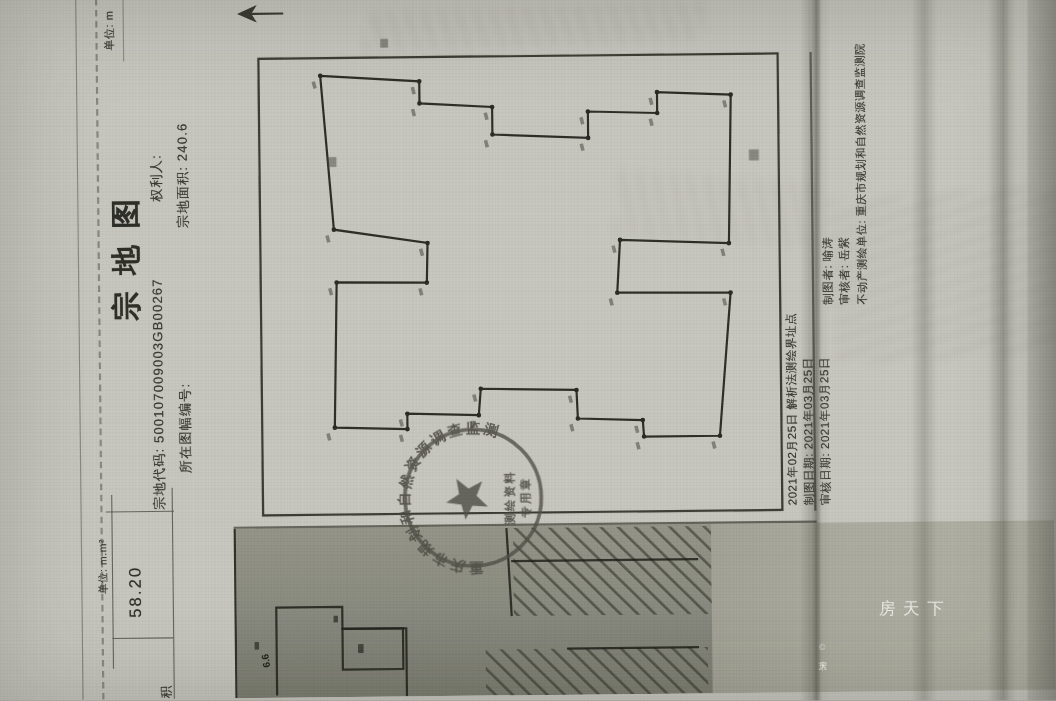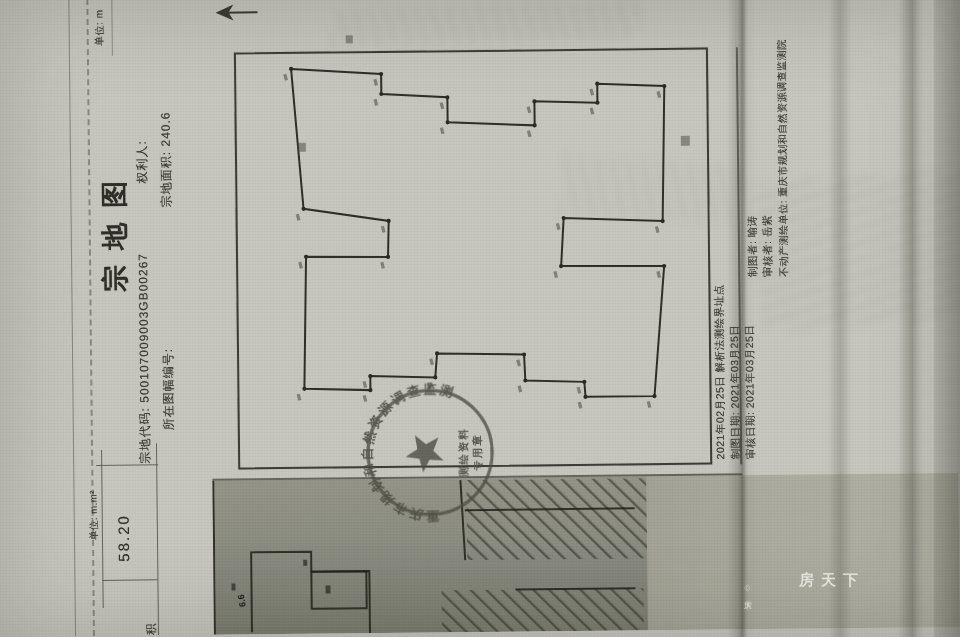--- a/index.html
+++ b/index.html
@@ -41,21 +41,21 @@
   .plan-line{stroke:#26261f;stroke-width:2;fill:none;opacity:.9;}
   .plan-label{fill:#21211c;font-size:9px;font-weight:700;}
   
   .fold{position:absolute;top:0;height:637px;pointer-events:none;}
   .grain{position:absolute;inset:0;pointer-events:none;opacity:.8;background-image:
     repeating-linear-gradient(0deg, rgba(0,0,0,.025) 0 1px, rgba(255,255,255,.018) 1px 2px, transparent 2px 3px),
     repeating-linear-gradient(90deg, rgba(0,0,0,.018) 0 1px, transparent 1px 3px);}
   .vig{position:absolute;inset:0;pointer-events:none;box-shadow:inset 0 0 90px rgba(40,40,30,.22);}
   .ghost{position:absolute;pointer-events:none;filter:blur(4px);opacity:.2;
     background:repeating-linear-gradient(75deg, rgba(105,103,93,.6) 0 6px, transparent 6px 15px);}
-  .wm-cn{position:absolute;left:799px;top:571px;font-size:15px;font-weight:700;letter-spacing:7px;color:rgba(250,250,246,.78);}
+  .wm-cn{position:absolute;left:799px;top:544px;font-size:15px;font-weight:400;letter-spacing:7px;color:rgba(250,250,246,.78);}
   .wm-en{position:absolute;left:748px;top:581px;font-size:36px;font-weight:800;color:rgba(250,250,246,.85);letter-spacing:1px;}
   .wm-c{position:absolute;left:741px;top:584px;font-size:8px;color:rgba(245,245,240,.55);writing-mode:vertical-rl;letter-spacing:1px;}
 </style>
 </head>
 <body>
 
 <div class="photo">
 
   <div class="paper">
 

